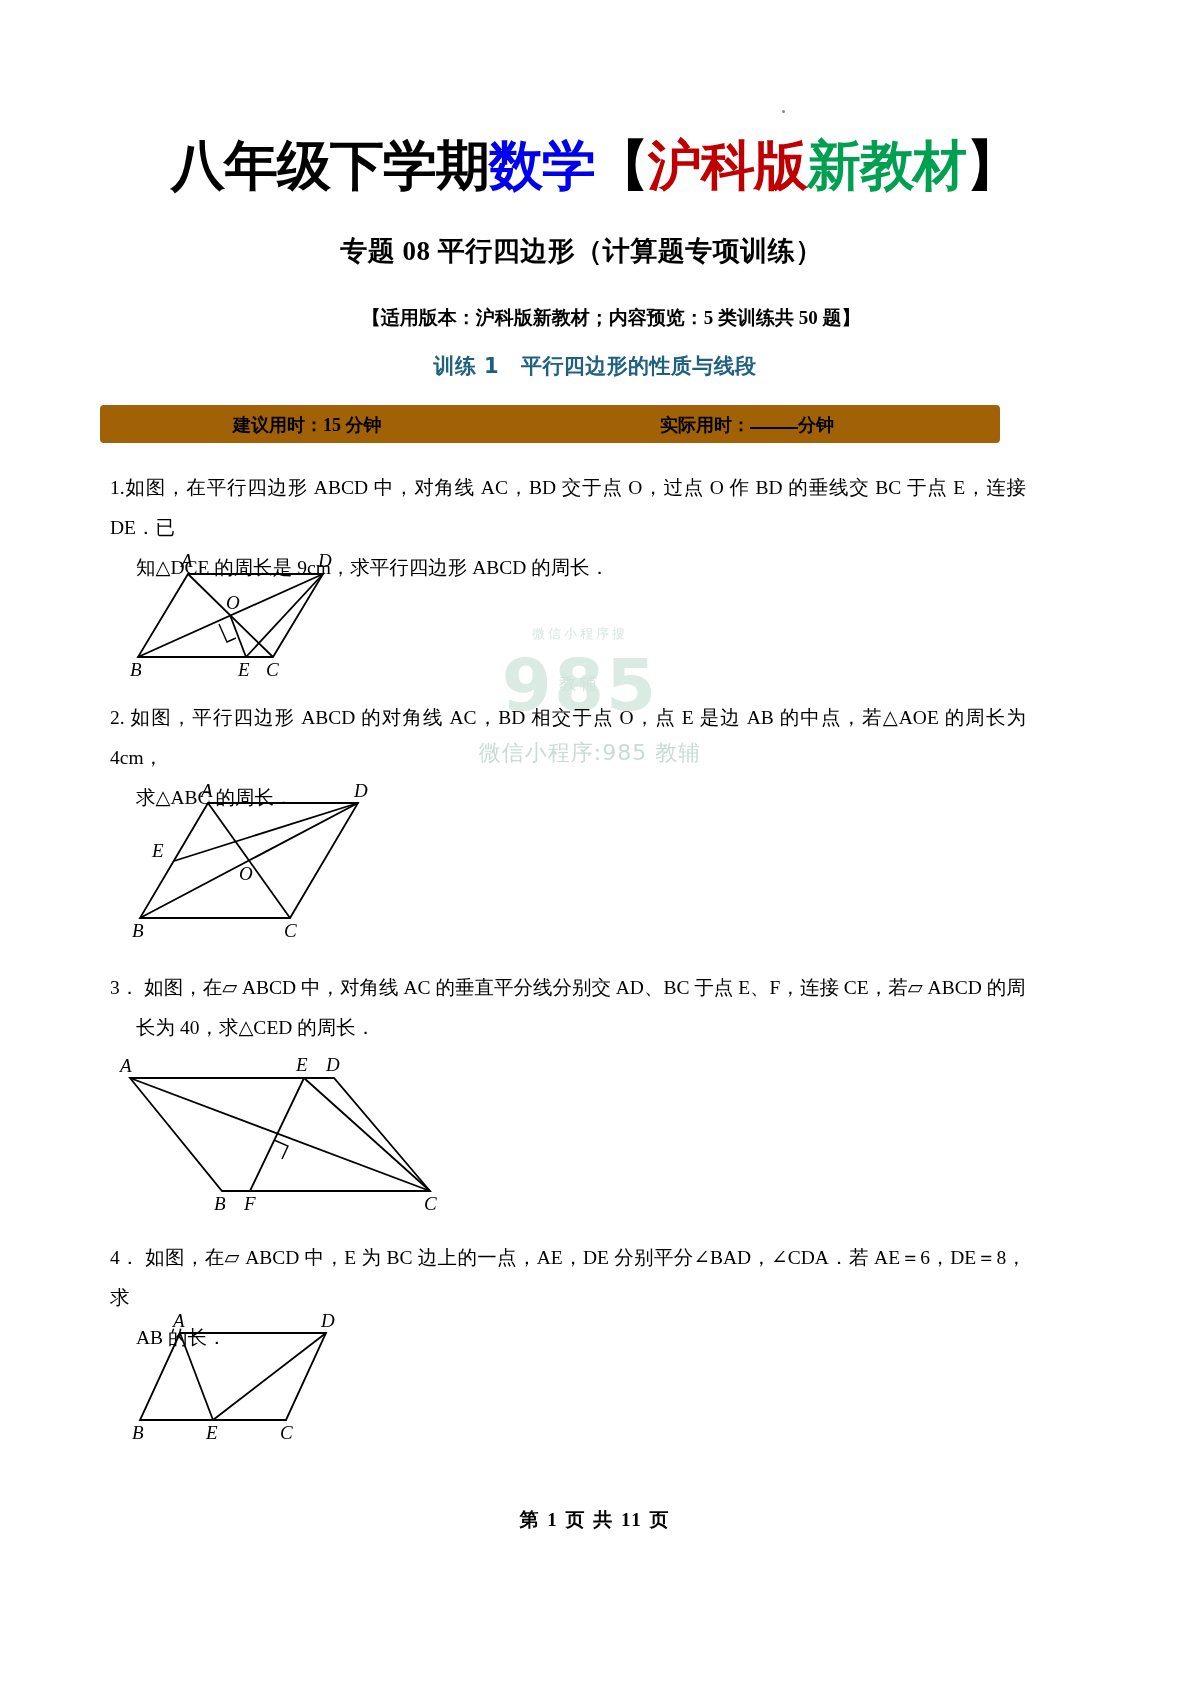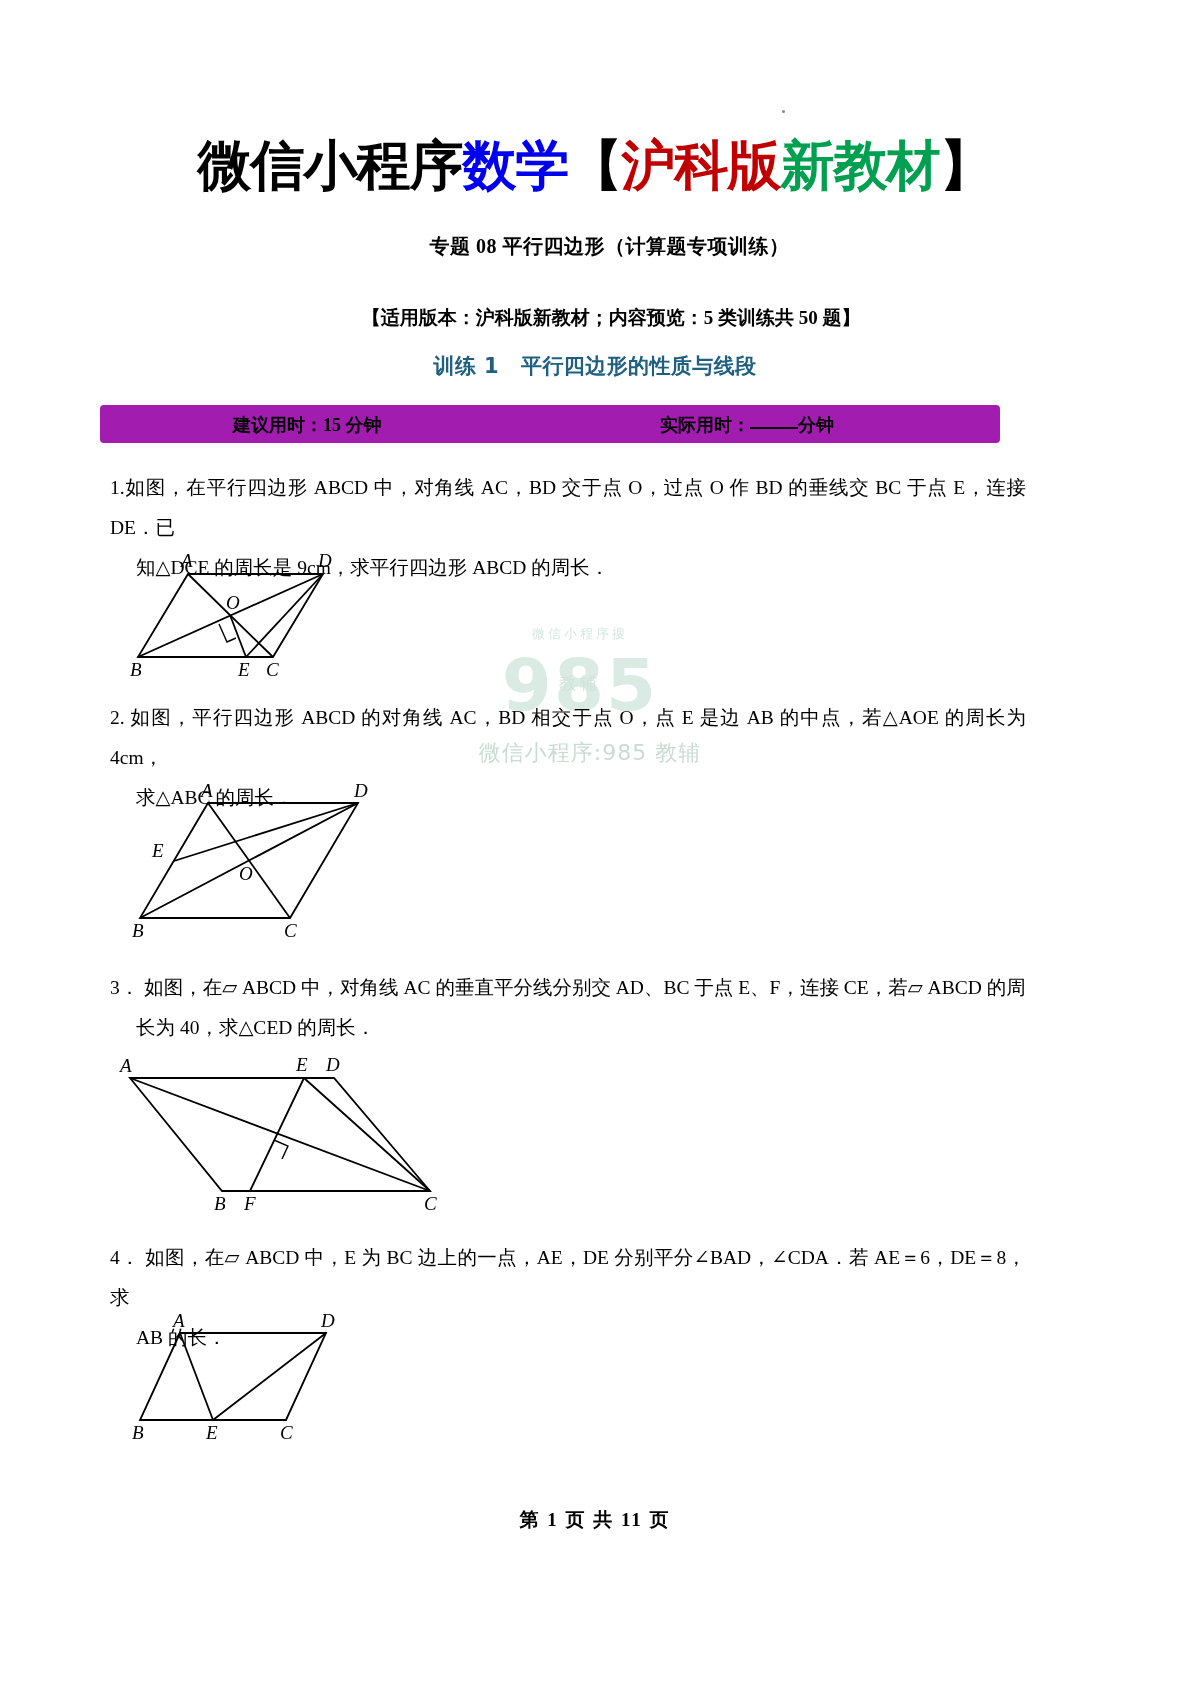--- a/index.html
+++ b/index.html
@@ -35,24 +35,23 @@
   .t-red    { color: #C00000; }
   .t-green  { color: #00A050; }
 
   .sub-title {
     position: absolute;
     top: 233px;
     left: 0;
     width: 1163px;
     text-align: center;
     font-weight: bold;
-    font-size: 20px;
+    font-size: 27px;
     color: #000;
     letter-spacing: 0.5px;
-    padding-left: 28px;
   }
   .version-line {
     position: absolute;
     top: 305px;
     left: 16px;
     width: 1190px;
     text-align: center;
     font-weight: bold;
     font-size: 19px;
     color: #000;
@@ -71,21 +70,21 @@
   }
   .train-header .gap { display: inline-block; width: 22px; }
 
   
   .time-bar {
     position: absolute;
     top: 405px;
     left: 100px;
     width: 900px;
     height: 38px;
-    background: #a21caf;
+    background: #a16207;
     border-radius: 4px;
   }
   .time-bar .cell {
     position: absolute;
     top: 8px;
     font-weight: bold;
     font-size: 18px;
     color: #000;
     white-space: nowrap;
   }
@@ -169,21 +168,21 @@
   }
 </style>
 </head>
 <body>
 
 <div class="page">
 
   <div class="dot-mark"></div>
 
   <div class="main-title">
-    <span class="t-black">微信小程序</span><span class="t-blue">数学</span><span class="t-black">【</span><span class="t-red">沪科版</span><span class="t-green">新教材</span><span class="t-black">】</span>
+    <span class="t-black">八年级下学期</span><span class="t-blue">数学</span><span class="t-black">【</span><span class="t-red">沪科版</span><span class="t-green">新教材</span><span class="t-black">】</span>
   </div>
 
   <div class="sub-title">专题 08  平行四边形（计算题专项训练）</div>
 
   <div class="version-line">【适用版本：沪科版新教材；内容预览：5 类训练共 50 题】</div>
 
   <div class="train-header">
     <span>训练 1</span><span class="gap"></span><span>平行四边形的性质与线段</span>
   </div>
 

